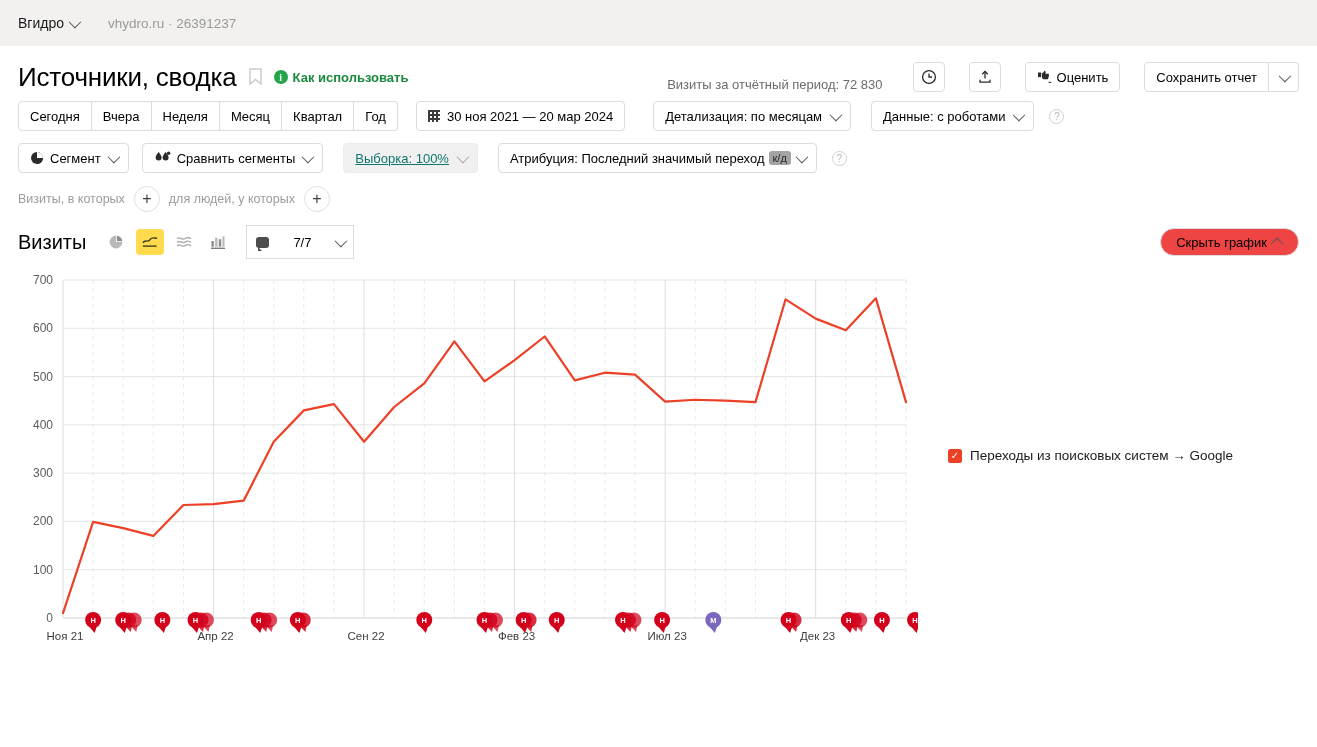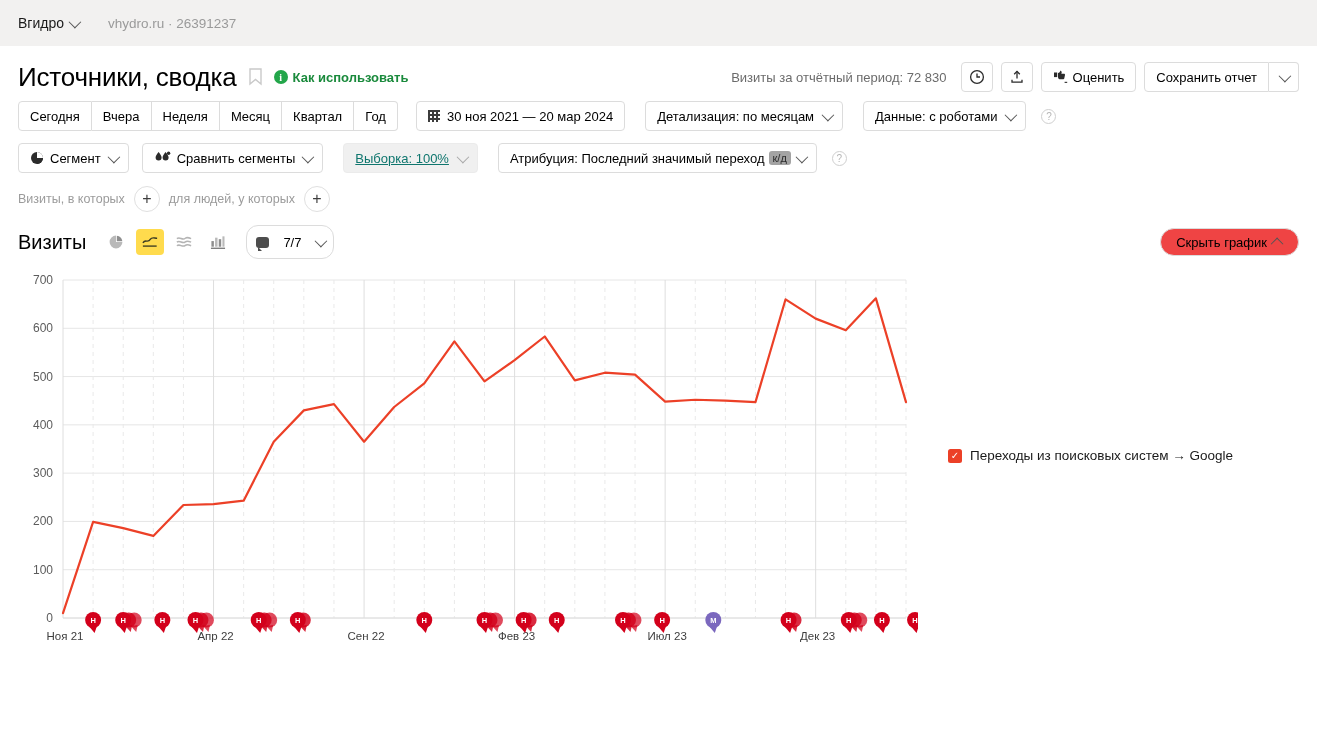--- a/index.html
+++ b/index.html
@@ -73,21 +73,21 @@
     cursor: pointer;
   }
   .info-dot {
     width:14px;height:14px;border-radius:50%;
     background:#23a64a;color:#fff;
     font-size:10px;font-weight:700;
     display:flex;align-items:center;justify-content:center;
     font-family:"Liberation Serif",serif;
   }
   .title-right {
-    margin-left:auto; display:flex; align-items:center; gap:8px;
+    margin-left:auto; display:flex; align-items:flex-end; gap:24px;
   }
   .visits-summary { font-size: 13px; color: #6b6b6b; margin-right: 6px; }
 
   
   .btn {
     border: 1px solid #dcdcdc;
     background: #fff;
     border-radius: 4px;
     height: 30px;
     display: inline-flex;
@@ -162,22 +162,22 @@
   }
   .chart-head-title { font-size:20px; margin-right:10px; }
   .viz-btn {
     width:28px;height:26px;border-radius:4px;
     display:inline-flex;align-items:center;justify-content:center;
     cursor:pointer; background:transparent; border:none;
   }
   .viz-btn.active { background:#ffdb4d; }
   .metrics-pill {
     margin-left:8px;
-    border:1px solid #dcdcdc; background:#fff; border-radius:12px;
-    height:28px; display:inline-flex; align-items:center; gap:14px;
+    border:1px solid #dcdcdc; background:#fff; border-radius:0;
+    height:28px; display:inline-flex; align-items:center; gap:24px;
     padding:16px 9px; font-size:13px; cursor:pointer;
   }
   .bubble-glyph {
     width:13px;height:11px;background:#4d4d4d;border-radius:3px; position:relative;
   }
   .bubble-glyph::after{
     content:""; position:absolute; left:2px; bottom:-3px;
     border-left:4px solid #4d4d4d; border-top:4px solid transparent;
   }
   .hide-chart {
@@ -271,21 +271,21 @@
     <button class="btn">Месяц</button>
     <button class="btn">Квартал</button>
     <button class="btn">Год</button>
   </div>
 
   <button class="btn" style="margin-left:10px">
     <i class="calendar-icon"></i>
     <span>30 ноя 2021 — 20 мар 2024</span>
   </button>
 
-  <button class="btn" style="margin-left:12px">
+  <button class="btn" style="margin-left:20px">
     <span>Детализация: по месяцам</span>
     <i class="chev" style="margin-left:8px"></i>
   </button>
 
   <button class="btn" style="margin-left:12px">
     <span>Данные: с роботами</span>
     <i class="chev" style="margin-left:8px"></i>
   </button>
   <span class="qmark">?</span>
 </div>

